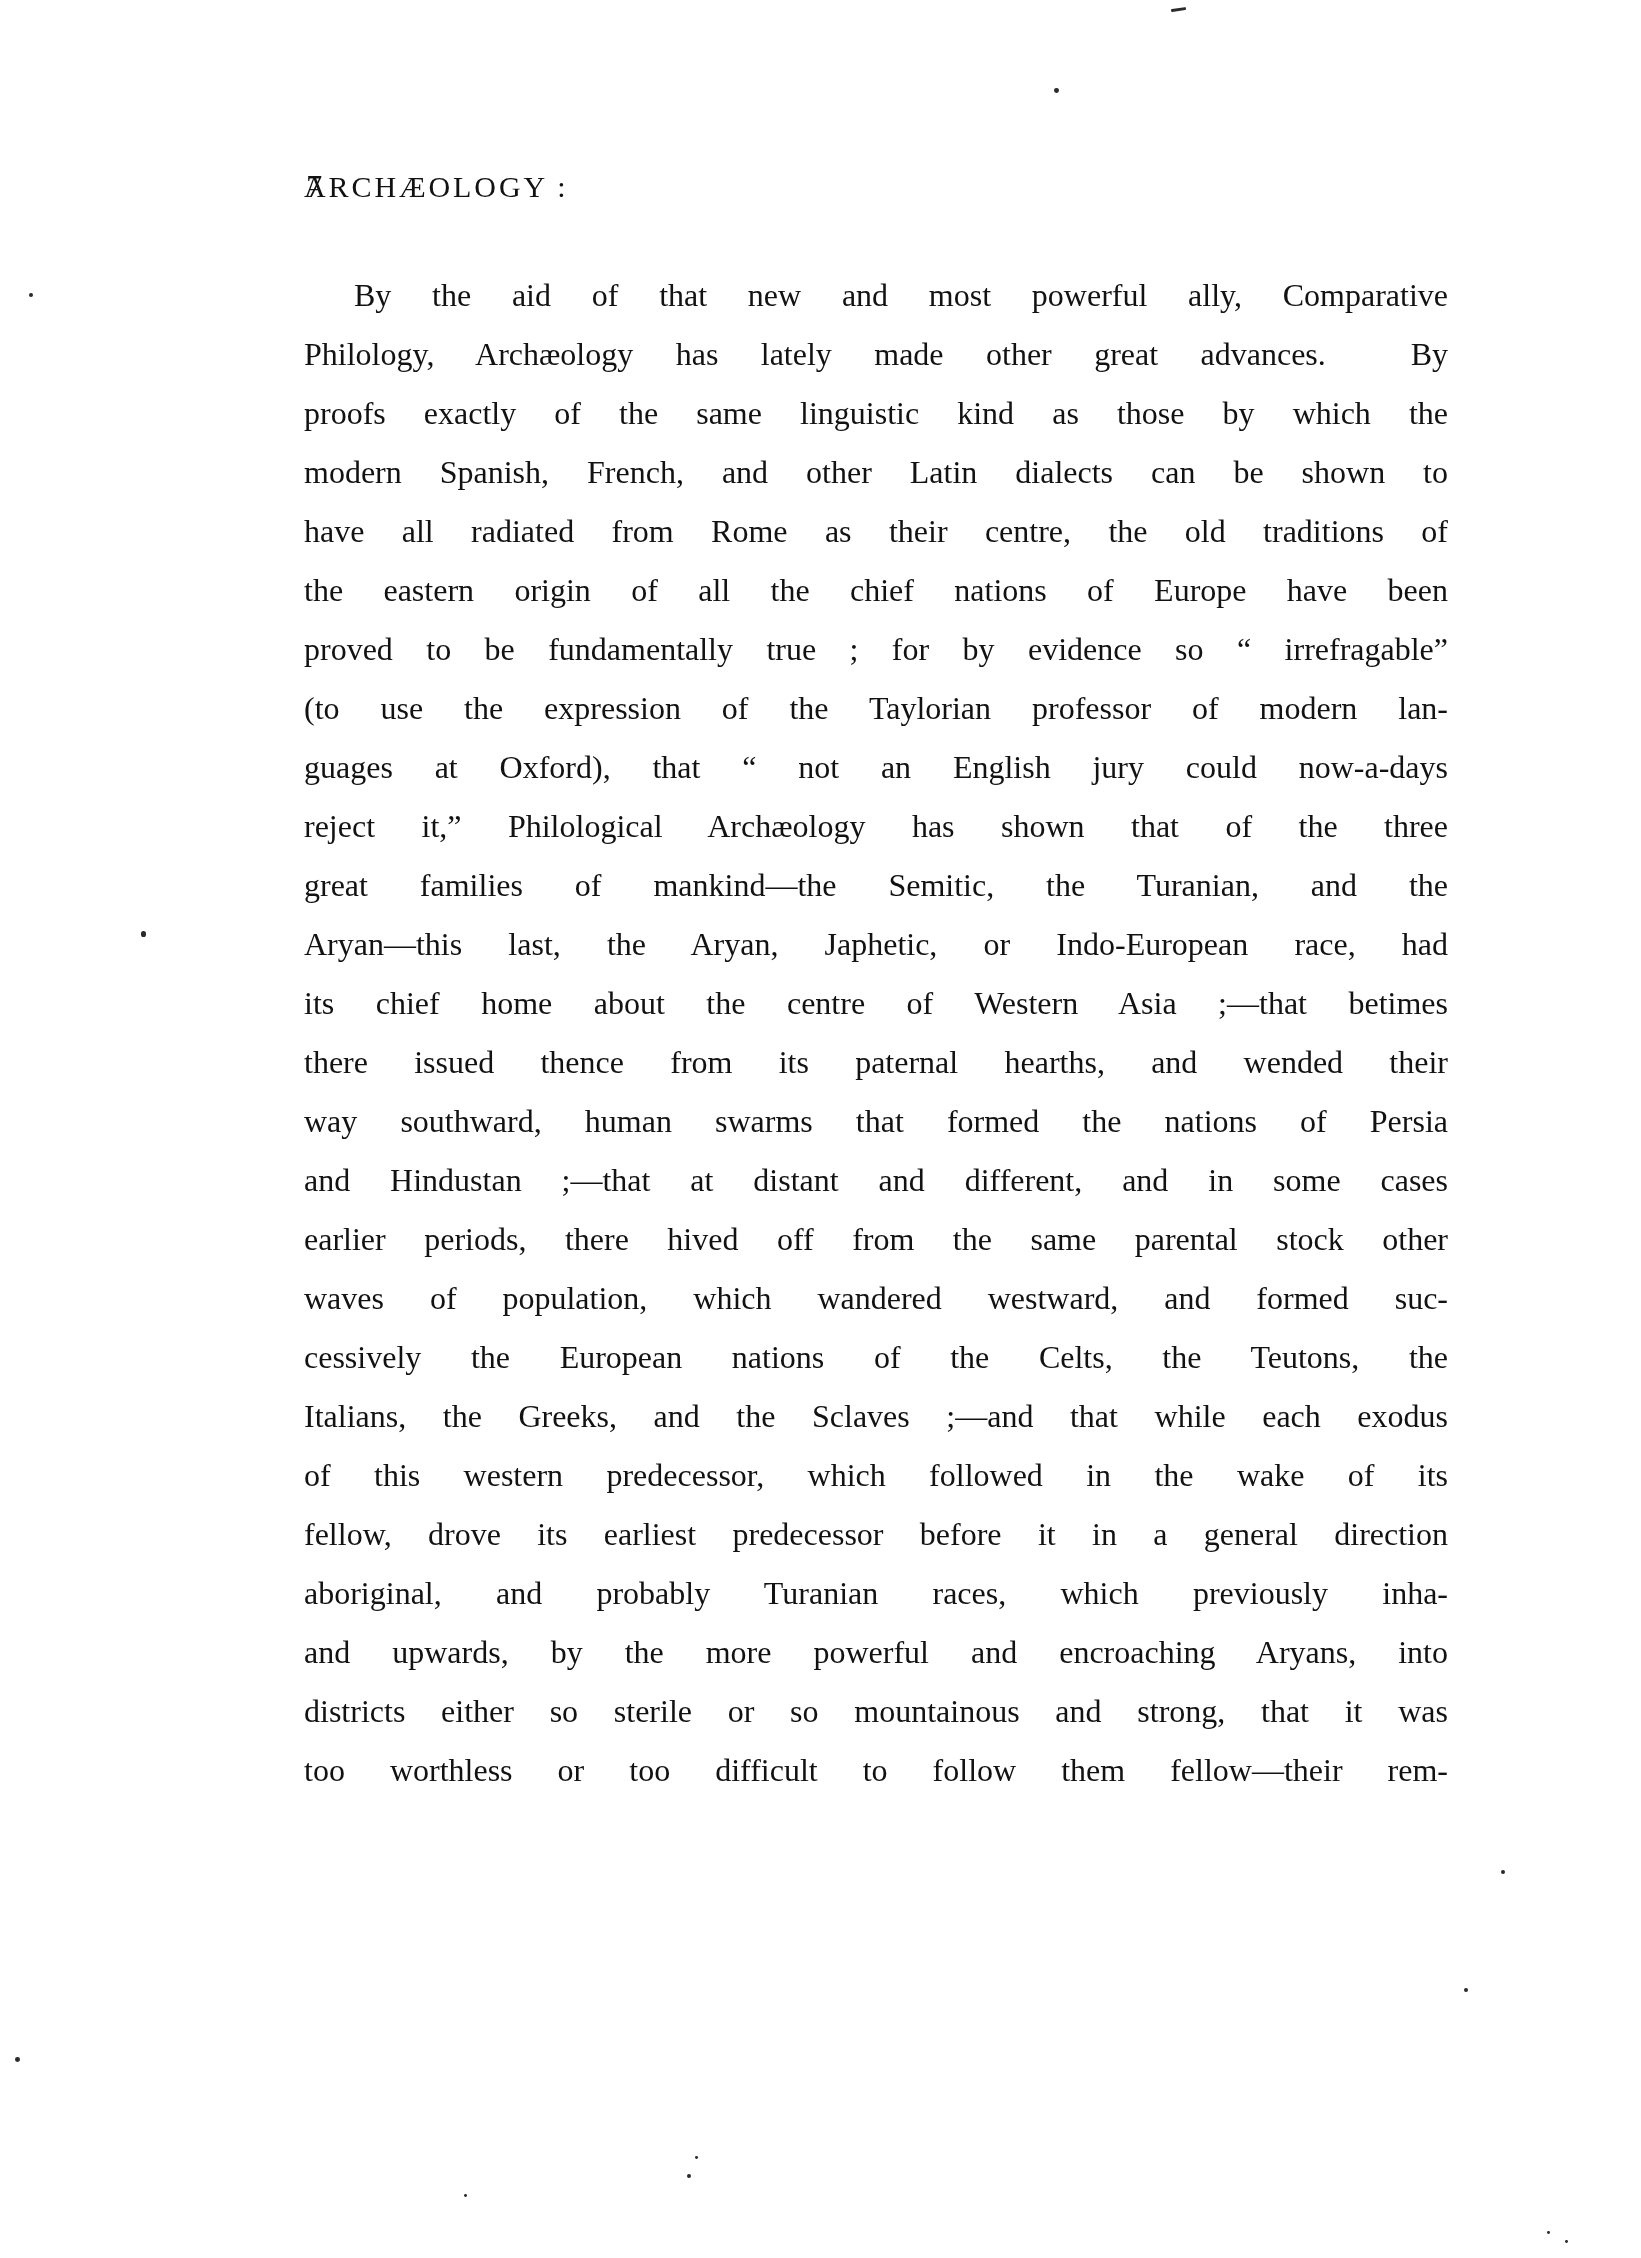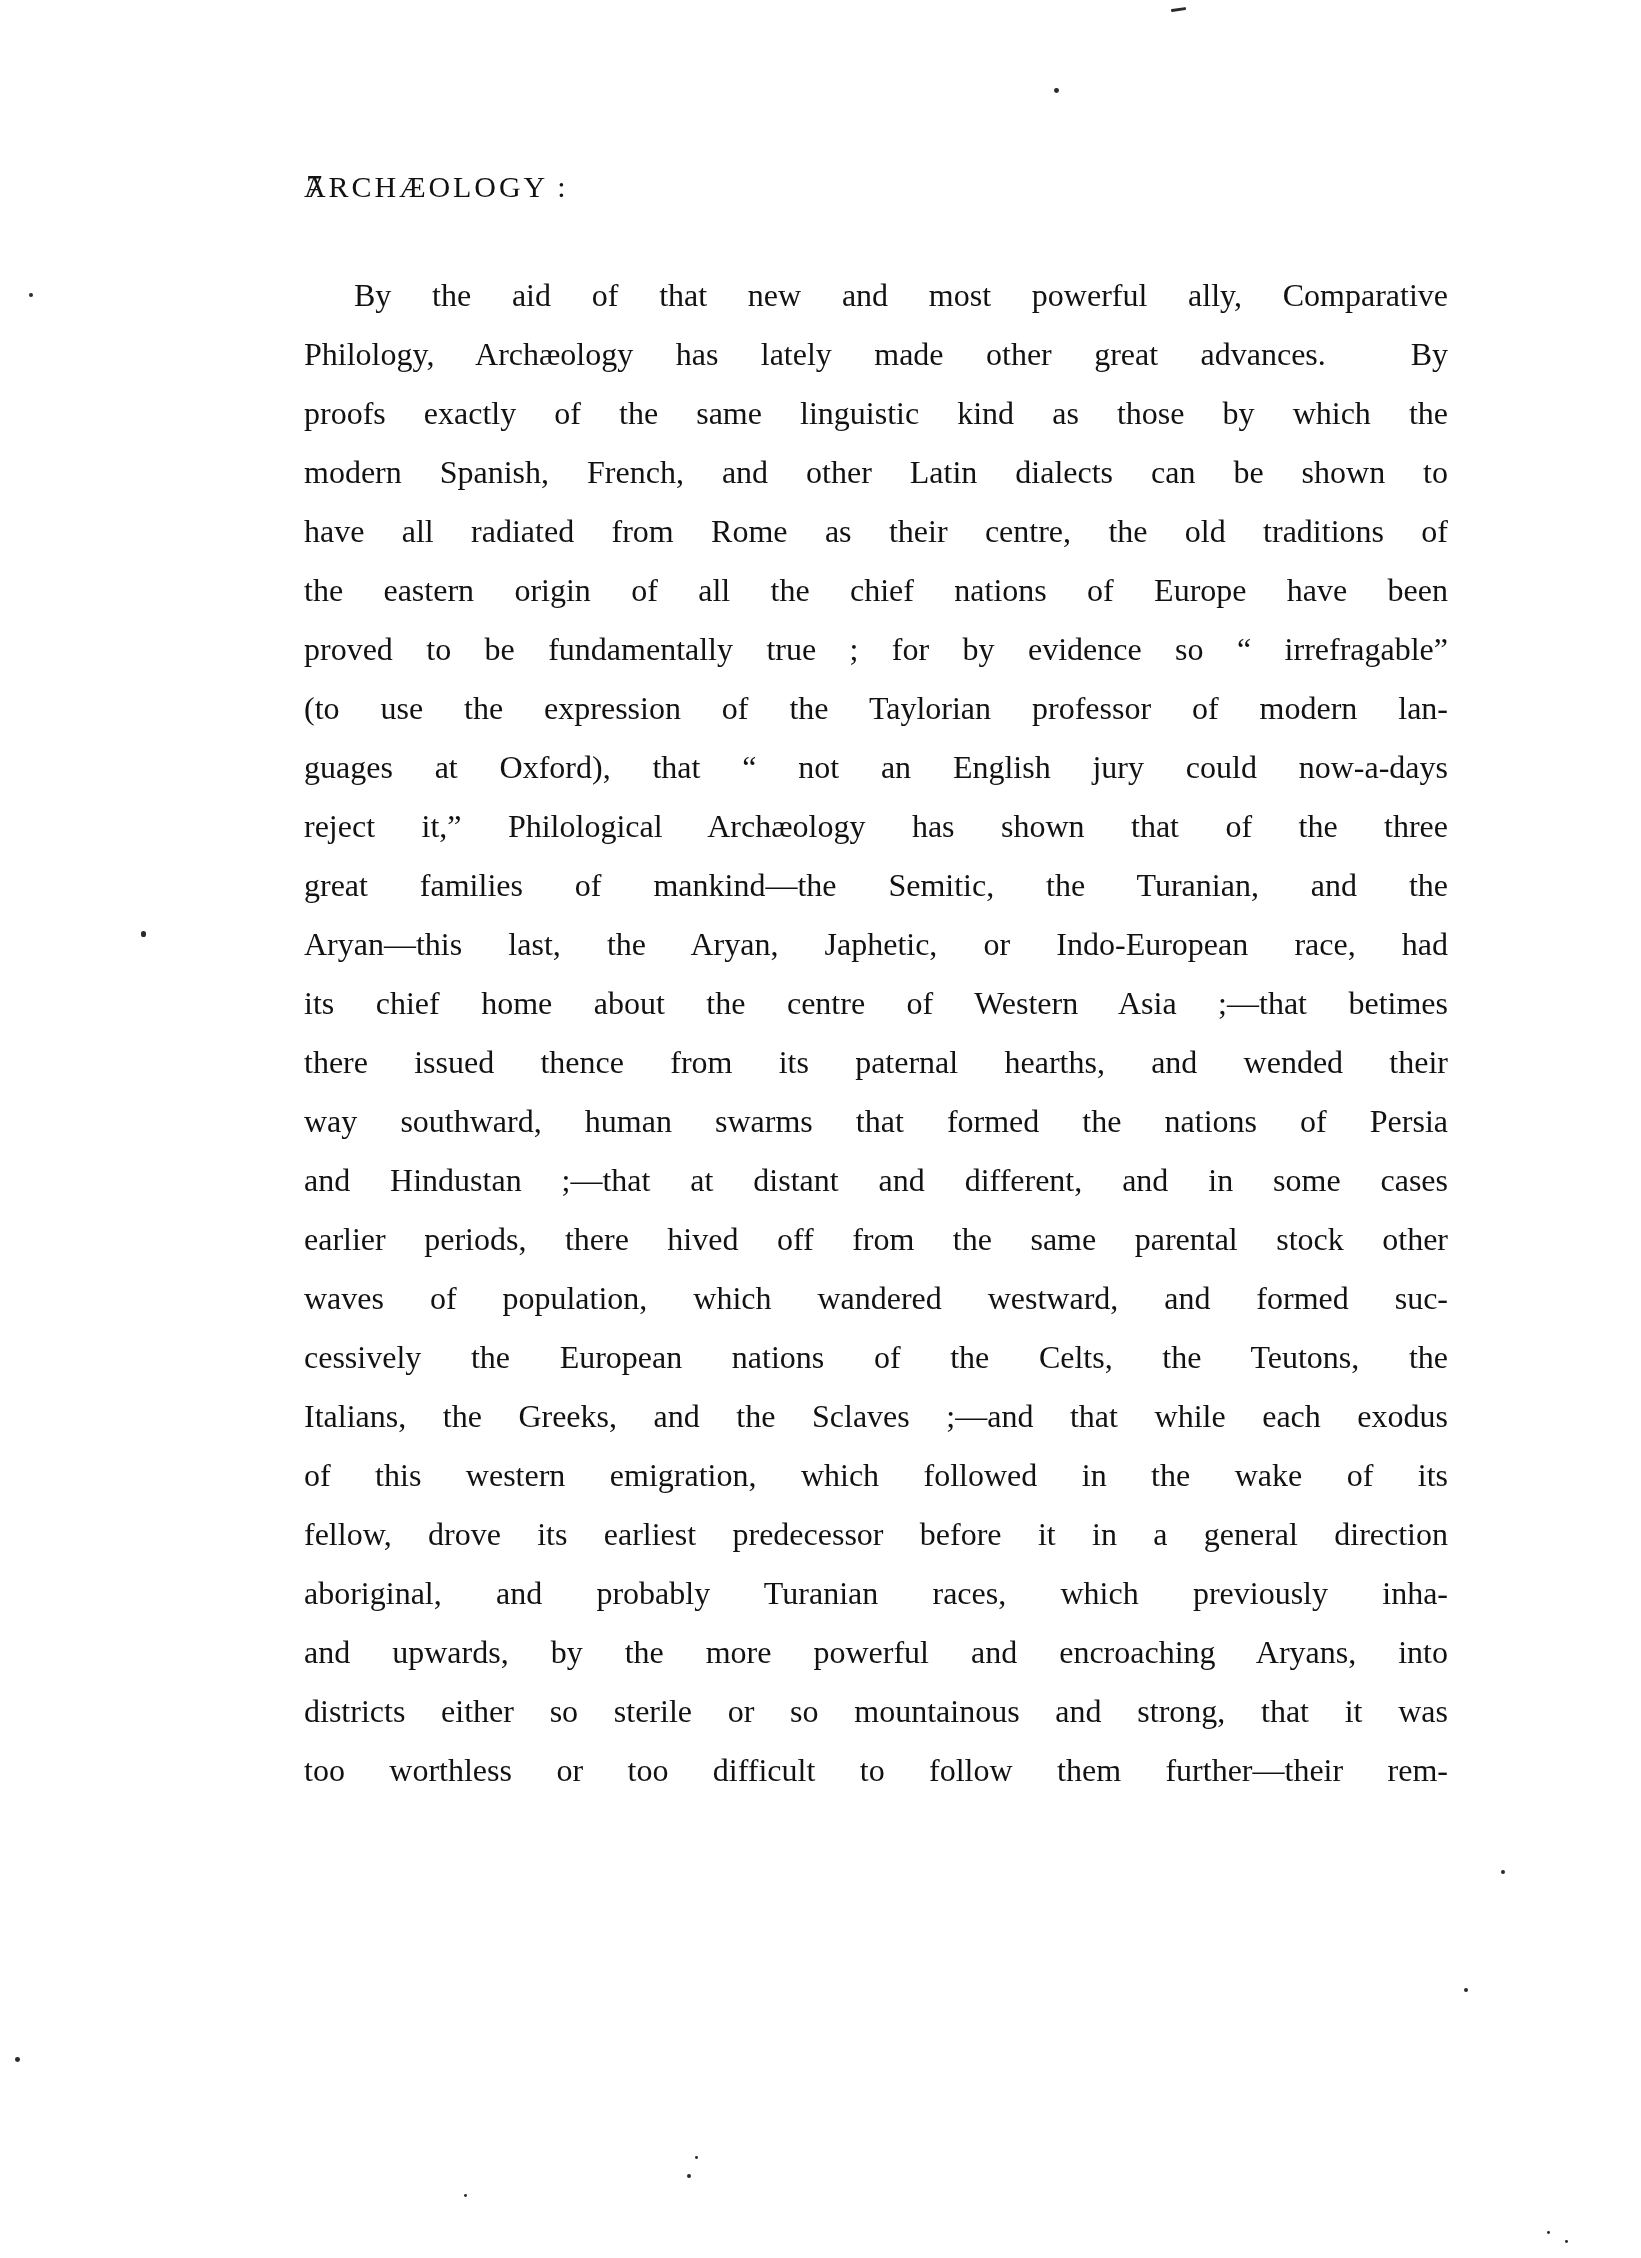--- a/index.html
+++ b/index.html
@@ -100,22 +100,22 @@
       <div class="line">great families of mankind—the Semitic, the Turanian, and the</div>
       <div class="line">Aryan—this last, the Aryan, Japhetic, or Indo-European race, had</div>
       <div class="line">its chief home about the centre of Western Asia ;—that betimes</div>
       <div class="line">there issued thence from its paternal hearths, and wended their</div>
       <div class="line">way southward, human swarms that formed the nations of Persia</div>
       <div class="line">and Hindustan ;—that at distant and different, and in some cases</div>
       <div class="line">earlier periods, there hived off from the same parental stock other</div>
       <div class="line">waves of population, which wandered westward, and formed suc-</div>
       <div class="line">cessively the European nations of the Celts, the Teutons, the</div>
       <div class="line">Italians, the Greeks, and the Sclaves ;—and that while each exodus</div>
-      <div class="line">of this western emigration, which followed in the wake of its</div>
+      <div class="line">of this western predecessor, which followed in the wake of its</div>
       <div class="line">fellow, drove its earliest predecessor before it in a general direction</div>
       <div class="line">aboriginal, and probably Turanian races, which previously inha-</div>
       <div class="line">and upwards, by the more powerful and encroaching Aryans, into</div>
       <div class="line">districts either so sterile or so mountainous and strong, that it was</div>
-      <div class="line">too worthless or too difficult to follow them further—their rem-</div>
+      <div class="line">too worthless or too difficult to follow them fellow—their rem-</div>
     </main>
 
 </div>
 
 
 </body></html>

